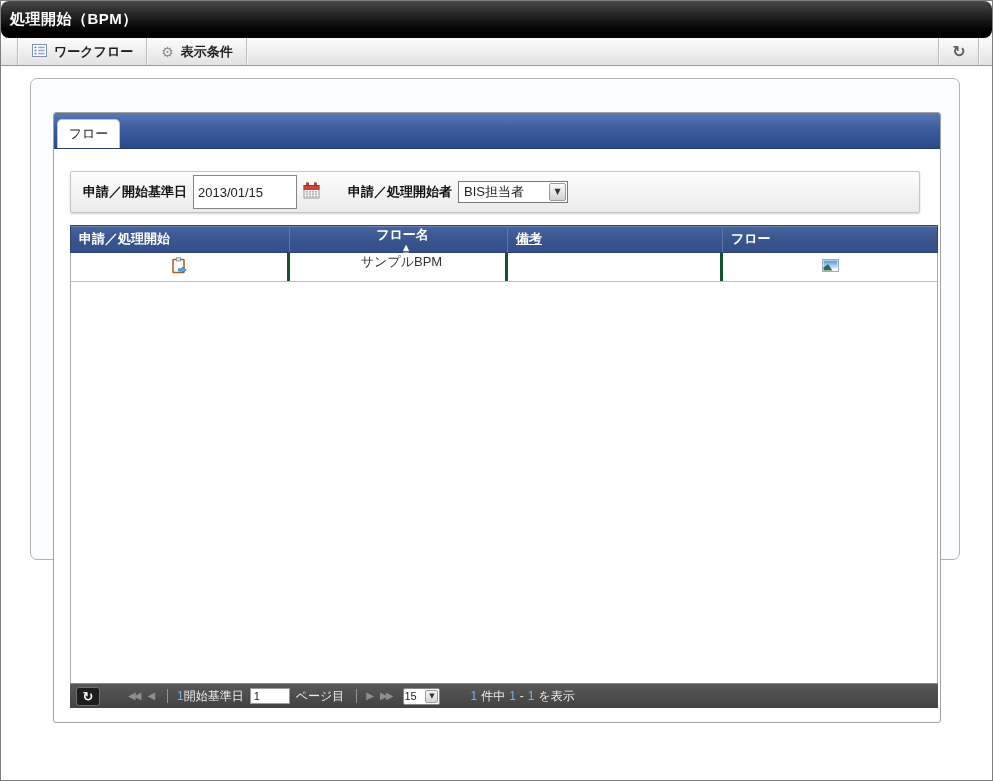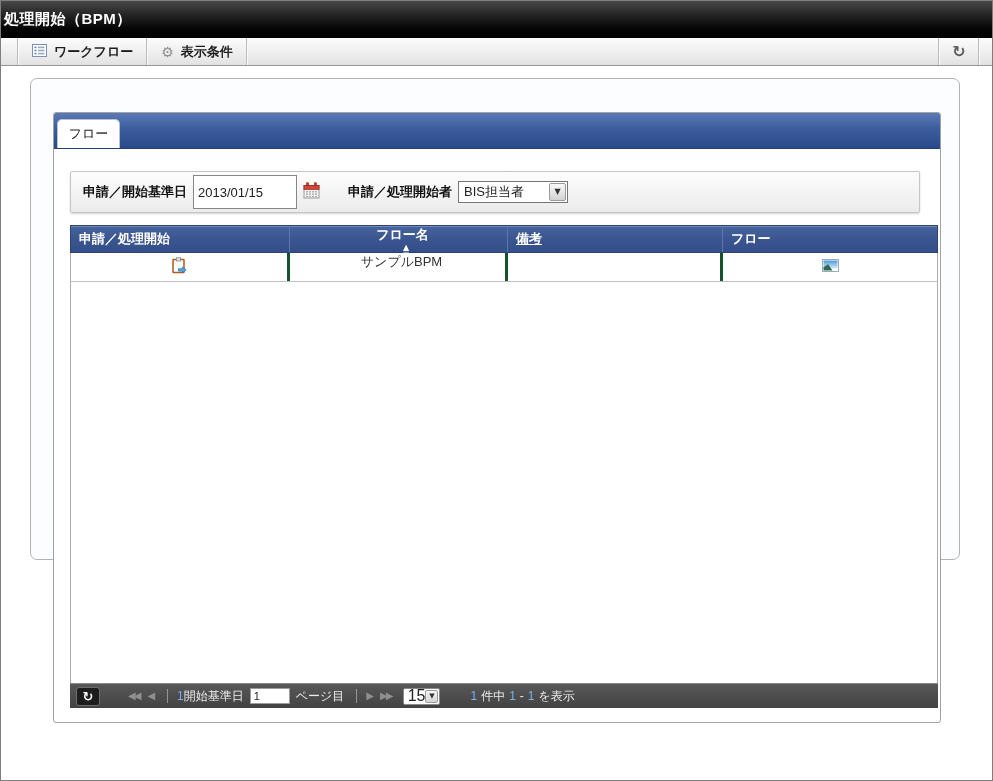--- a/index.html
+++ b/index.html
@@ -2,21 +2,21 @@
 <html><head>
 <meta charset="utf-8">
 <style>
   * { box-sizing: border-box; margin: 0; padding: 0; }
   html,body { background:#fff; }
   body { font-family: "Liberation Sans", sans-serif; }
   .screen{ position:relative; width:993px; height:781px; border:1px solid #7e7e7e; background:#fff; overflow:hidden; }
 
   
   .titlebar{ height:37px; background:linear-gradient(180deg,#484848 0%,#242424 38%,#050505 75%,#000 100%);
-             display:flex; align-items:center; padding-left:3px; }
+             display:flex; align-items:center; padding-left:9px;border-radius:8px; }
   .titlebar .ttl{ color:#fff; font-size:15px; font-weight:bold; letter-spacing:.5px; }
 
   
   .toolbar{ height:28px; background:linear-gradient(180deg,#fcfcfc,#e2e2e2); border-bottom:1px solid #979797;
             display:flex; align-items:stretch; }
   .tsep{ width:0; border-left:1px solid #bcbcbc; border-right:1px solid #f9f9f9; }
   .tsp16{ width:16px; } .tsp12{ width:12px; }
   .tbtn{ display:flex; align-items:center; gap:7px; padding:0 13px; font-size:13px; font-weight:bold; color:#1e1e1e; cursor:pointer; background:transparent; border:none; }
   .tflex{ flex:1; }
   .gear{ font-family:"DejaVu Sans",sans-serif; font-size:14px; color:#8e8e8e; line-height:1; }
@@ -84,21 +84,21 @@
   .parrow{ font-family:"DejaVu Sans",sans-serif; font-size:10px; color:#8f8f8f; background:none; border:none; cursor:pointer; line-height:1; }
   .parrow.dbl{ letter-spacing:-2px; }
   .ml28{ margin-left:28px; } .ml8{ margin-left:8px; } .ml6{ margin-left:6px; } .ml30{ margin-left:30px; }
   .vsep{ width:1px; height:14px; background:#949494; margin:0 9px 0 12px; }
   .bluenum{ color:#79b2e8; }
   .ptxt{ white-space:nowrap; }
   .pinput{ width:40px; height:16px; margin:0 6px; border:1px solid #9b9b9b; font-size:11px; padding:0 3px;
            font-family:"Liberation Sans",sans-serif; color:#222; }
   .pselect{ width:37px; height:17px; margin-left:12px; background:#fff; border:1px solid #8a8a8a; border-radius:2px;
             display:flex; align-items:center; cursor:pointer; }
-  .pselect .val{ flex:1; text-align:right; font-size:16px; color:#222; }
+  .pselect .val{ flex:1; text-align:left; font-size:11px; color:#222; }
   .pselect .arr{ width:13px; height:13px; margin-right:1px; background:linear-gradient(180deg,#f6f6f6,#d5d5d5);
                  border:1px solid #9b9b9b; border-radius:2px; display:flex; align-items:center; justify-content:center; }
   .pselect .arr span{ font-family:"DejaVu Sans",sans-serif; font-size:7px; color:#333; line-height:1; }
   .records{ display:flex; gap:4px; align-items:center; }
 </style>
 </head>
 <body>
 
 <div class="screen">
 

